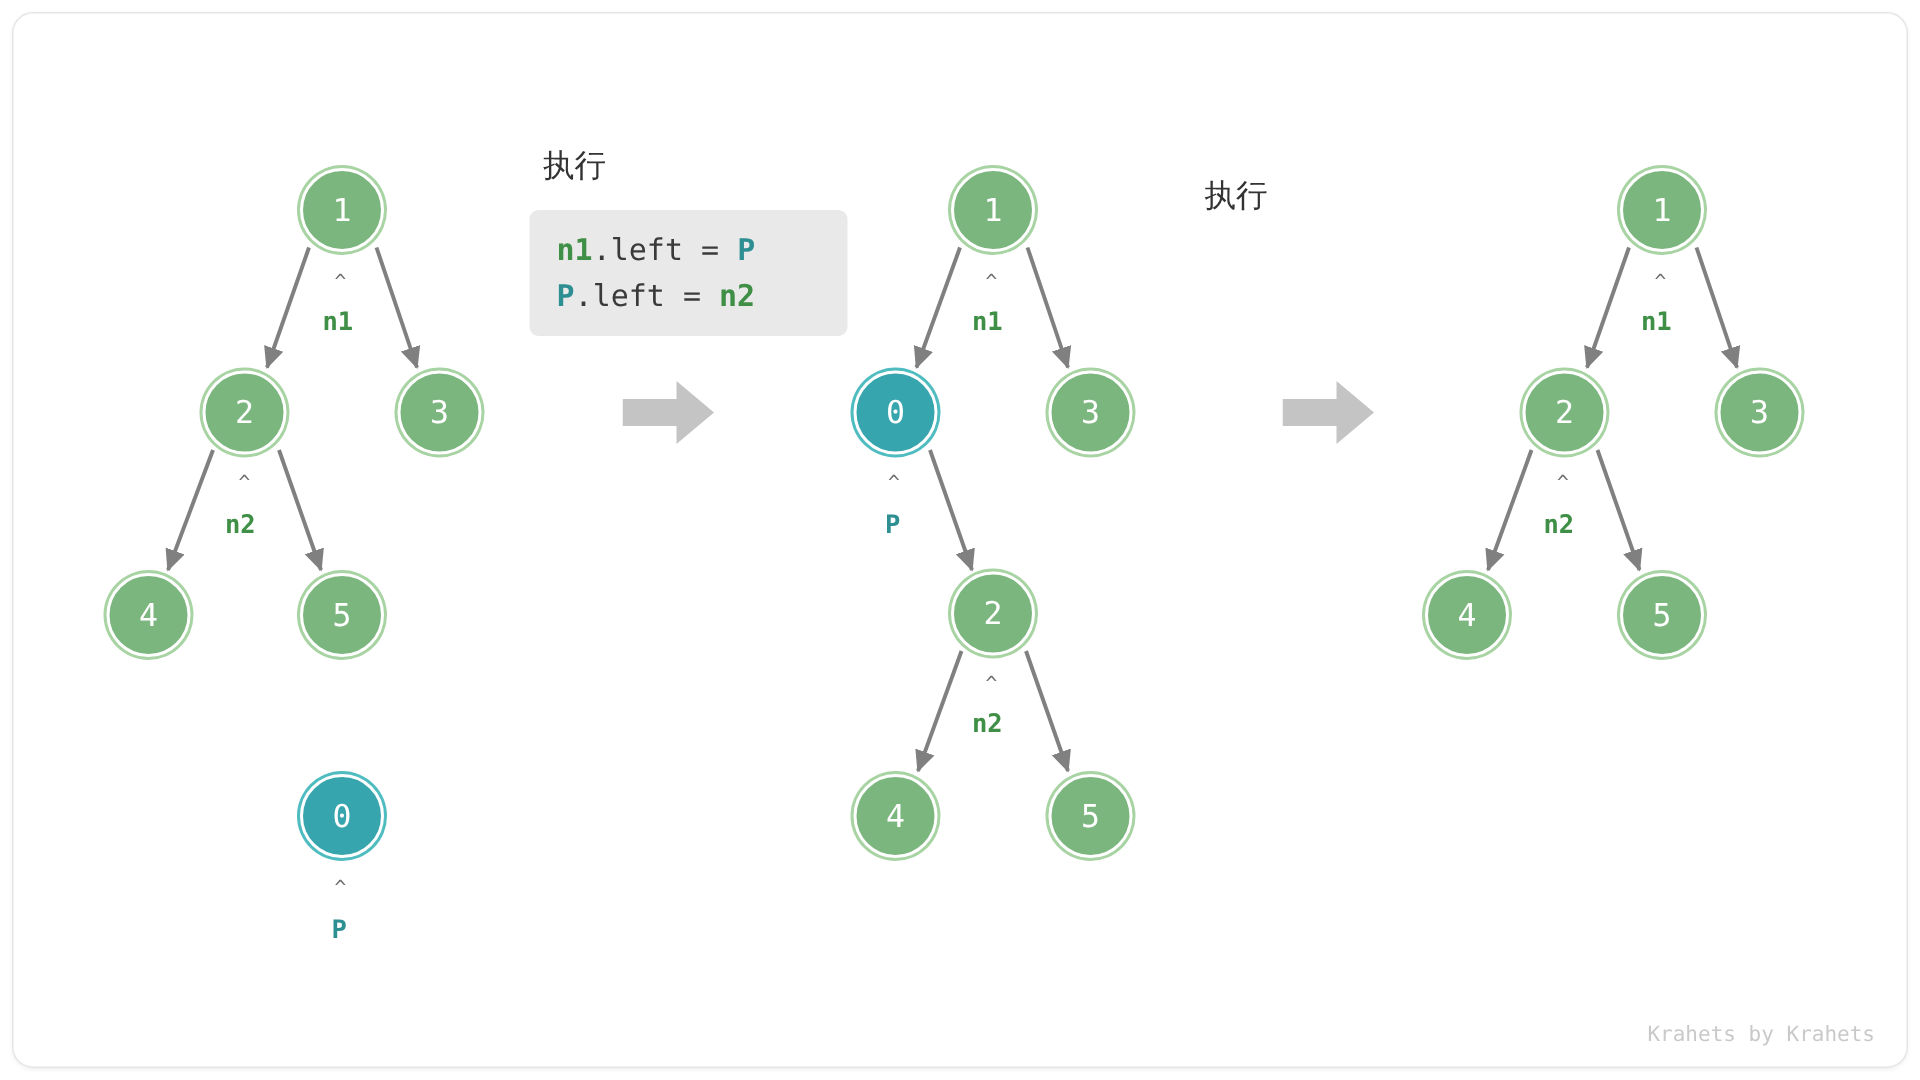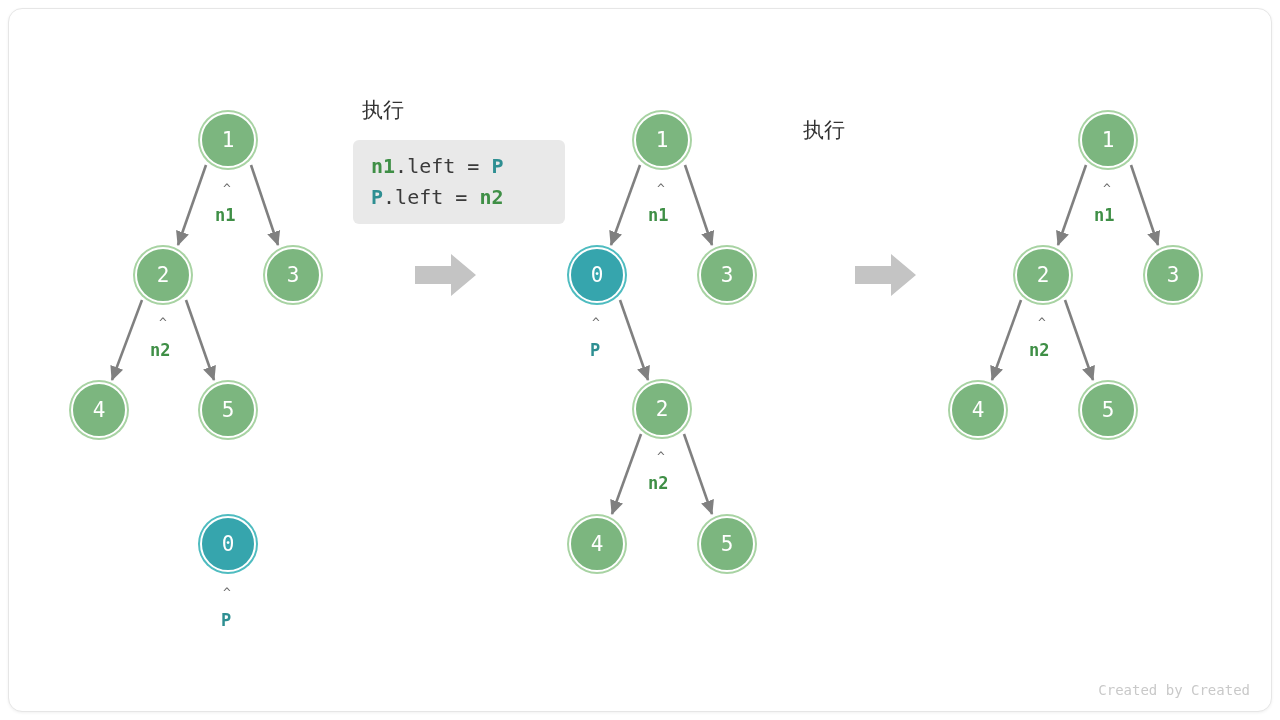--- a/index.html
+++ b/index.html
@@ -199,14 +199,14 @@
   <div class="node green" style="left:1145px; top:247px;">3</div>
   <div class="node green" style="left:950px;  top:382px;">4</div>
   <div class="node green" style="left:1080px; top:382px;">5</div>
 
   <span class="ptr-caret" style="left:1103px; top:182px;">^</span>
   <span class="ptr-label green" style="left:1094px; top:207px;">n1</span>
 
   <span class="ptr-caret" style="left:1038px; top:316px;">^</span>
   <span class="ptr-label green" style="left:1029px; top:342px;">n2</span>
 
-  <div class="credit">Created by Created</div>
+  <div class="credit">Krahets by Krahets</div>
 </div>
 
 </body></html>

